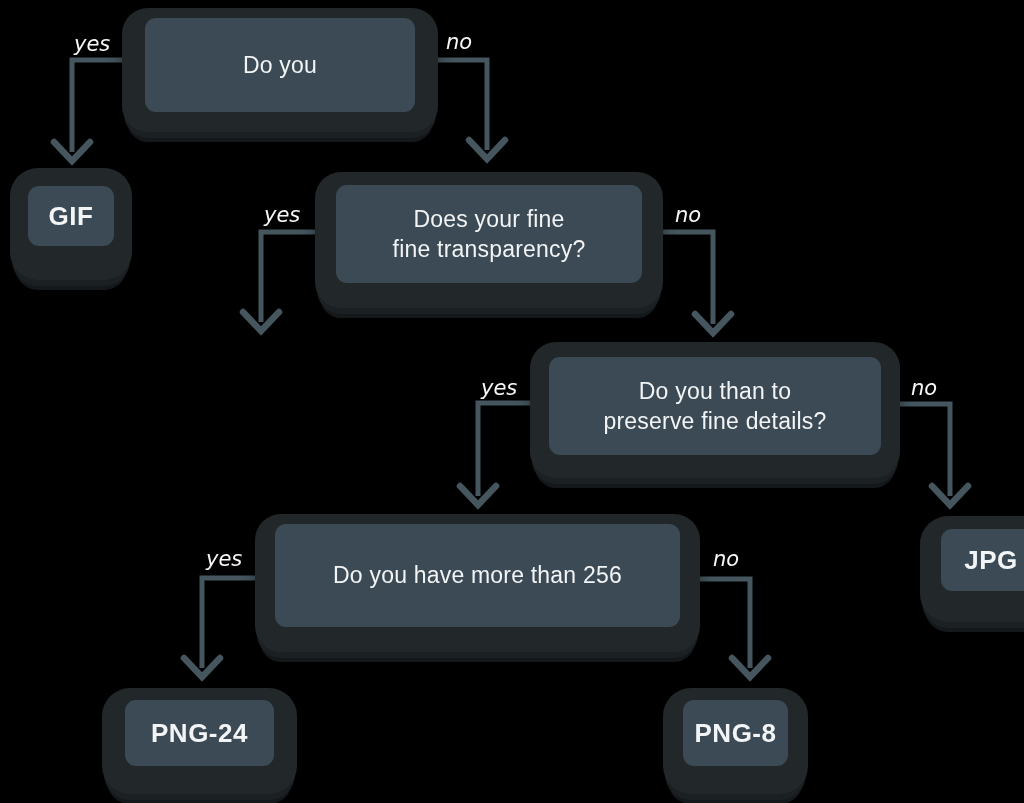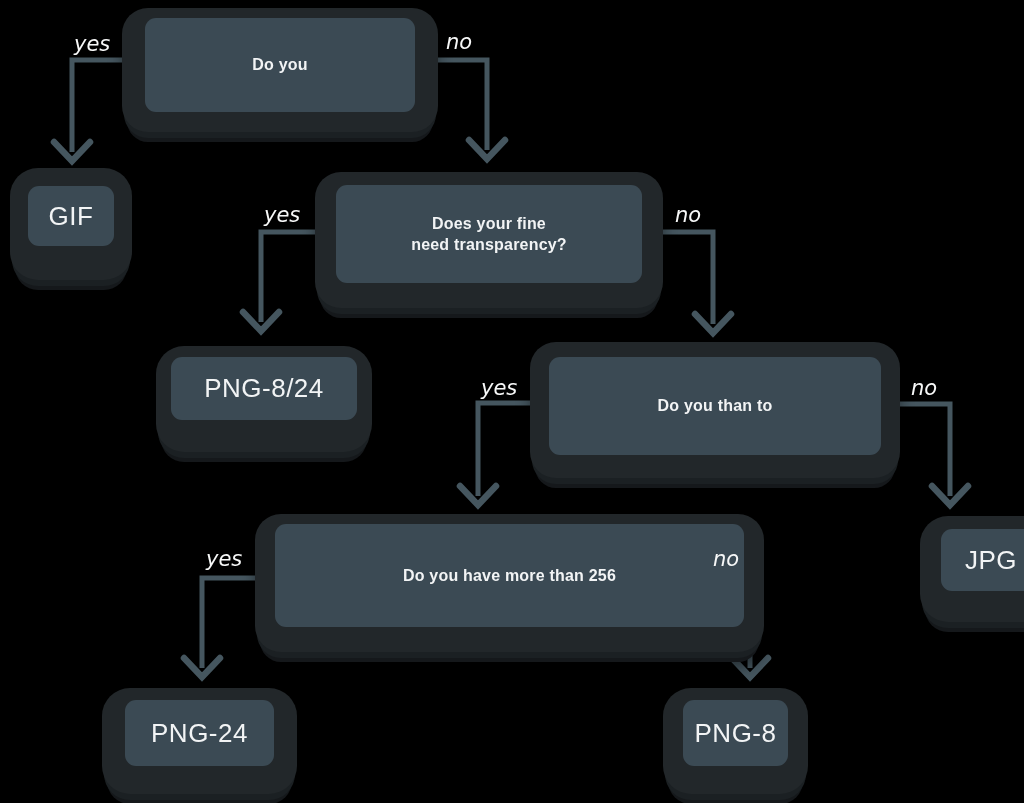--- a/index.html
+++ b/index.html
@@ -29,40 +29,40 @@
   .node.result   { border-radius: 28px; }
   .inner {
     width: 100%; height: 100%;
     background: var(--node_fill);
     border-radius: 11px;
     display: flex; flex-direction: column;
     align-items: center; justify-content: center;
     color: var(--node_text);
     text-align: center;
   }
-  .decision .line { font-size: 16px; font-weight: 700; line-height: 1.32; letter-spacing: 0.2px; }
-  .result .inner  { font-size: 26px; font-weight: 400; letter-spacing: 0.5px; }
+  .decision .line { font-size: 23px; font-weight: 400; line-height: 1.32; letter-spacing: 0.2px; }
+  .result .inner  { font-size: 26px; font-weight: 700; letter-spacing: 0.5px; }
 
   .elabel {
     position: absolute;
     color: var(--edge_label);
     font-style: italic;
     font-weight: 500;
     font-size: 21px;
     font-family: "DejaVu Sans", sans-serif;
   }
 
   
   #n-d1     { left: 122px; top:   8px; width: 316px; height: 124px; padding: 10px 23px 20px; }
   #n-gif    { left:  10px; top: 168px; width: 122px; height: 112px; padding: 18px 18px 34px; }
   #n-d2     { left: 315px; top: 172px; width: 348px; height: 136px; padding: 13px 21px 25px; }
   #n-png824 { left: 156px; top: 346px; width: 216px; height: 106px; padding: 11px 15px 32px; }
   #n-d3     { left: 530px; top: 342px; width: 370px; height: 136px; padding: 15px 19px 23px; }
   #n-jpg    { left: 920px; top: 516px; width: 142px; height: 106px; padding: 13px 21px 31px; }
-  #n-d4     { left: 255px; top: 514px; width: 509px; height: 138px; padding: 10px 20px 25px; }
+  #n-d4     { left: 255px; top: 514px; width: 445px; height: 138px; padding: 10px 20px 25px; }
   #n-png24  { left: 102px; top: 688px; width: 195px; height: 106px; padding: 12px 23px 28px; }
   #n-png8   { left: 663px; top: 688px; width: 145px; height: 106px; padding: 12px 20px 28px; }
 
   
   #l-d1-yes { left:  74px; top:  32px; }
   #l-d1-no  { left: 446px; top:  30px; }
   #l-d2-yes { left: 264px; top: 203px; }
   #l-d2-no  { left: 675px; top: 203px; }
   #l-d3-yes { left: 481px; top: 376px; }
   #l-d3-no  { left: 911px; top: 376px; }
@@ -115,31 +115,29 @@
     </div>
   </div>
 
   <div class="node result" id="n-gif">
     <div class="inner">GIF</div>
   </div>
 
   <div class="node decision" id="n-d2">
     <div class="inner">
       <div class="line">Does your fine</div>
-      <div class="line">need transparency?</div>
+      <div class="line">fine transparency?</div>
     </div>
   </div>
 
-  <div class="node result" id="n-png824">
-    <div class="inner">PNG-8/24</div>
-  </div>
 
   <div class="node decision" id="n-d3">
     <div class="inner">
       <div class="line">Do you than to</div>
+      <div class="line">preserve fine details?</div>
     </div>
   </div>
 
   <div class="node result" id="n-jpg">
     <div class="inner">JPG</div>
   </div>
 
   <div class="node decision" id="n-d4">
     <div class="inner">
       <div class="line">Do you have more than 256</div>

